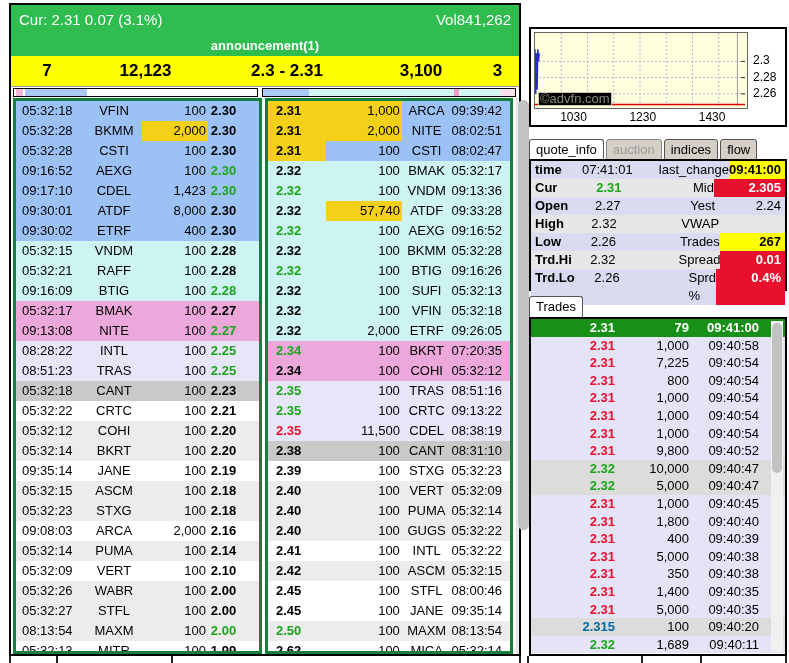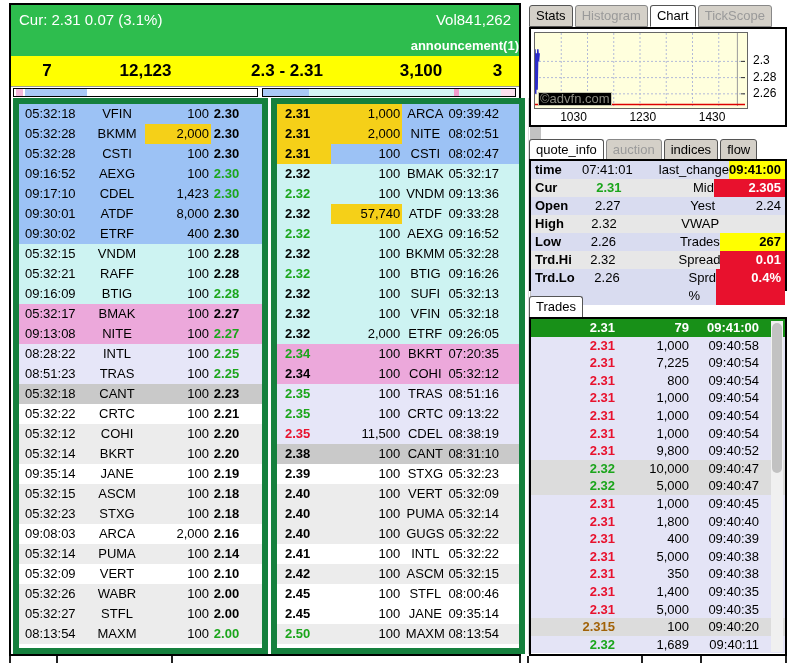--- a/index.html
+++ b/index.html
@@ -3,53 +3,53 @@
 <meta charset="utf-8">
 <style>
   html,body{margin:0;padding:0;background:#fff;width:789px;height:663px;overflow:hidden;
     font-family:"Liberation Sans",sans-serif;-webkit-font-smoothing:antialiased;}
   
   .win-left{position:absolute;left:9px;top:3px;width:512px;height:653px;border:2px solid #000;
     box-sizing:border-box;background:#fff;}
   .l2-header{height:29px;background:#2ebd4e;color:#fff;font-size:15px;display:flex;
     align-items:center;justify-content:space-between;padding:0 8px;}
   .l2-ann{height:22px;background:#2ebd4e;color:#fff;font-size:13px;font-weight:bold;
-    display:flex;align-items:center;justify-content:flex-end;}
+    display:flex;align-items:center;justify-content:center;}
   .l2-summary{height:30px;background:#ffff00;display:flex;align-items:center;font-size:17px;
     font-weight:bold;color:#000;border-bottom:1px solid #999;}
   .l2-summary span{text-align:center;}
   .s0{width:72px}.s1{width:125px}.s2{width:158px}.s3{width:110px}.s4{flex:1}
   .l2-bars{height:11px;display:flex;gap:4px;padding:1px 2px;box-sizing:border-box;}
   .bar{position:relative;border:1px solid #000;background:#fff;overflow:hidden;}
   .bar-bid{flex:0 0 243px;}
   .bar-ask{flex:1;margin-right:1px;}
   .bar i{position:absolute;top:0;bottom:0;display:block;}
   .bid-p{left:2px;width:7px;background:#f4b8dc;}
   .bid-b{left:11px;width:62px;background:#a9c9f6;}
   .ask-b{left:0;width:46px;background:#a9c9f6;}
   .ask-c{left:46px;right:14px;background:#d5f5f5;}
   .ask-p{right:56px;width:5px;background:#f09ccc;}
   .ask-pp{right:0;width:14px;background:#fbe0ee;}
   .book{display:flex;gap:3px;padding-left:2px;height:556px;box-sizing:border-box;}
-  .btable{flex:0 0 243px;border:6px solid #15803d;overflow:hidden;background:#fff;}
+  .btable{flex:0 0 243px;border:3px solid #15803d;overflow:hidden;background:#fff;}
   .atable{flex:0 0 242px;}
   .brow{display:flex;height:20px;line-height:20px;font-size:13px;white-space:nowrap;}
   .c-t{width:64px;padding-left:6px;}
   .c-mm{width:56px;text-align:center;}
   .c-sz{width:64px;text-align:right;padding-right:2px;}
   .c-p{flex:1;text-align:center;padding-right:20px;font-weight:bold;}
   .a-p{width:52px;padding-left:8px;font-weight:bold;}
   .a-sz{width:78px;text-align:right;padding-right:2px;}
   .a-mm{width:52px;text-align:center;}
-  .a-t{flex:1;text-align:right;padding-right:20px;}
+  .a-t{flex:1;text-align:right;padding-right:8px;}
   .lv-blue{background:#9cc2f5}.lv-cyan{background:#cdf3f2}.lv-pink{background:#eca8db}
   .lv-lav{background:#e6e6f8}.lv-gray{background:#c9c9c9}.lv-white{background:#fff}
   .lv-alt{background:#ececec}
   .hl{background:#f5d018;}
-  .pc-g{color:#1ba51b}.pc-r{color:#e8112d}.pc-b{color:#a16207}.pc-w{color:#fff}
+  .pc-g{color:#1ba51b}.pc-r{color:#e8112d}.pc-b{color:#0369a1}.pc-w{color:#fff}
   .sbar{flex:1;background:#ededed;position:relative;border-left:1px solid #ddd;}
   .sthumb{position:absolute;left:1px;top:2px;width:11px;height:430px;background:#c2c2c2;border-radius:6px;}
   
   .rpanel{position:absolute;left:527px;top:0;width:262px;height:663px;}
   .tabs{position:absolute;left:2px;height:22px;white-space:nowrap;}
   .tab{display:inline-block;box-sizing:border-box;height:22px;line-height:20px;padding:0 6px;
     font-size:13px;background:#d4d0c8;border:1px solid #555;border-radius:3px 3px 0 0;
     margin-right:2px;color:#000;cursor:default;}
   .tab.active{background:#fff;border-bottom:1px solid #fff;}
   .tab.disabled{color:#9a9a9a;border-color:#888;}
@@ -461,21 +461,20 @@
           <span class="a-t">05:32:14</span>
         </div>
       </div>
     <div class="sbar">
       <div class="sthumb"></div>
     </div>
   </div>
 </div>
 
 <div class="rpanel">
-  <div class="tabs" id="tabsTop"><span class="tab">Stats</span><span class="tab disabled">Histogram</span><span class="tab active">Chart</span><span class="tab disabled">TickScope</span></div>
 
   <div class="chartbox">
     <div class="plot" id="plot">
         <svg width="210" height="73" xmlns="http://www.w3.org/2000/svg" style="position:absolute;left:0;top:0">
           <line x1="26.25" y1="0" x2="26.25" y2="73" stroke="#b2bad8" stroke-width="1" stroke-dasharray="2,2"></line>
           <line x1="52.5" y1="0" x2="52.5" y2="73" stroke="#b2bad8" stroke-width="1" stroke-dasharray="2,2"></line>
           <line x1="78.75" y1="0" x2="78.75" y2="73" stroke="#b2bad8" stroke-width="1" stroke-dasharray="2,2"></line>
           <line x1="105" y1="0" x2="105" y2="73" stroke="#b2bad8" stroke-width="1" stroke-dasharray="2,2"></line>
           <line x1="131.25" y1="0" x2="131.25" y2="73" stroke="#b2bad8" stroke-width="1" stroke-dasharray="2,2"></line>
           <line x1="157.5" y1="0" x2="157.5" y2="73" stroke="#b2bad8" stroke-width="1" stroke-dasharray="2,2"></line>

